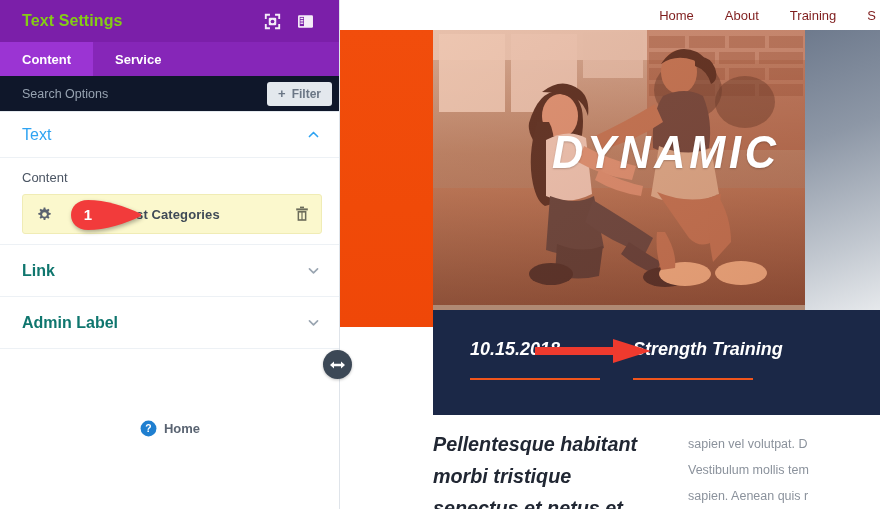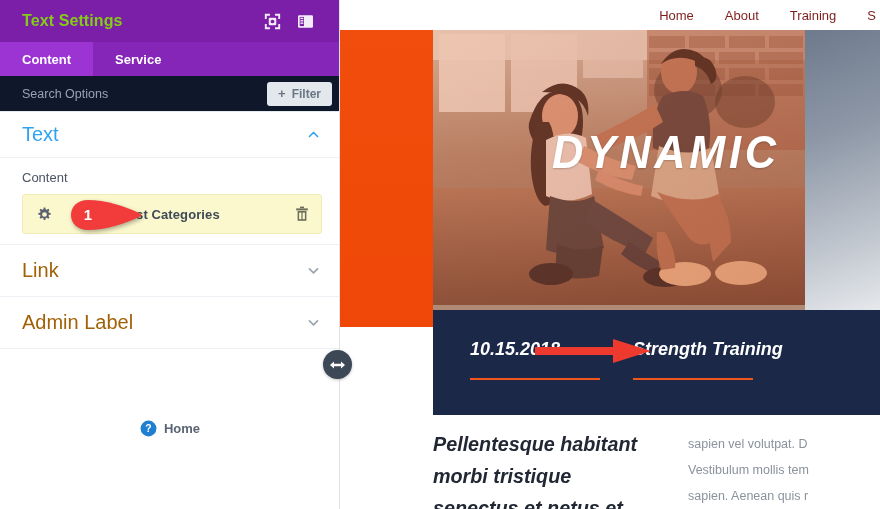--- a/index.html
+++ b/index.html
@@ -80,23 +80,23 @@
   .filter-plus { font-size: 13px; font-weight: bold; line-height: 1; }
 
   .toggle-row {
     height: 46px;
     display: flex; align-items: center;
     padding: 0 20px 0 22px;
     border-bottom: 1px solid #edf1f5;
     cursor: pointer;
     background: #fff;
   }
-  .toggle-row .tlabel { flex: 1; font-size: 20px; }
+  .toggle-row .tlabel { flex: 1; font-size: 16px; }
   .toggle-row.open .tlabel { color: #2ea3f2; }
-  .toggle-row.closed .tlabel { color: #a16207; }
+  .toggle-row.closed .tlabel { color: #0f766e; font-weight: bold; }
   .chev { width: 13px; height: 13px; }
 
   .section-body { padding: 12px 18px 10px 22px; background: #fff; border-bottom: 1px solid #edf1f5;}
   .field-label {
     font-size: 13px;
     color: #4b5563;
     margin-bottom: 9px;
   }
   .item-row {
     position: relative;

